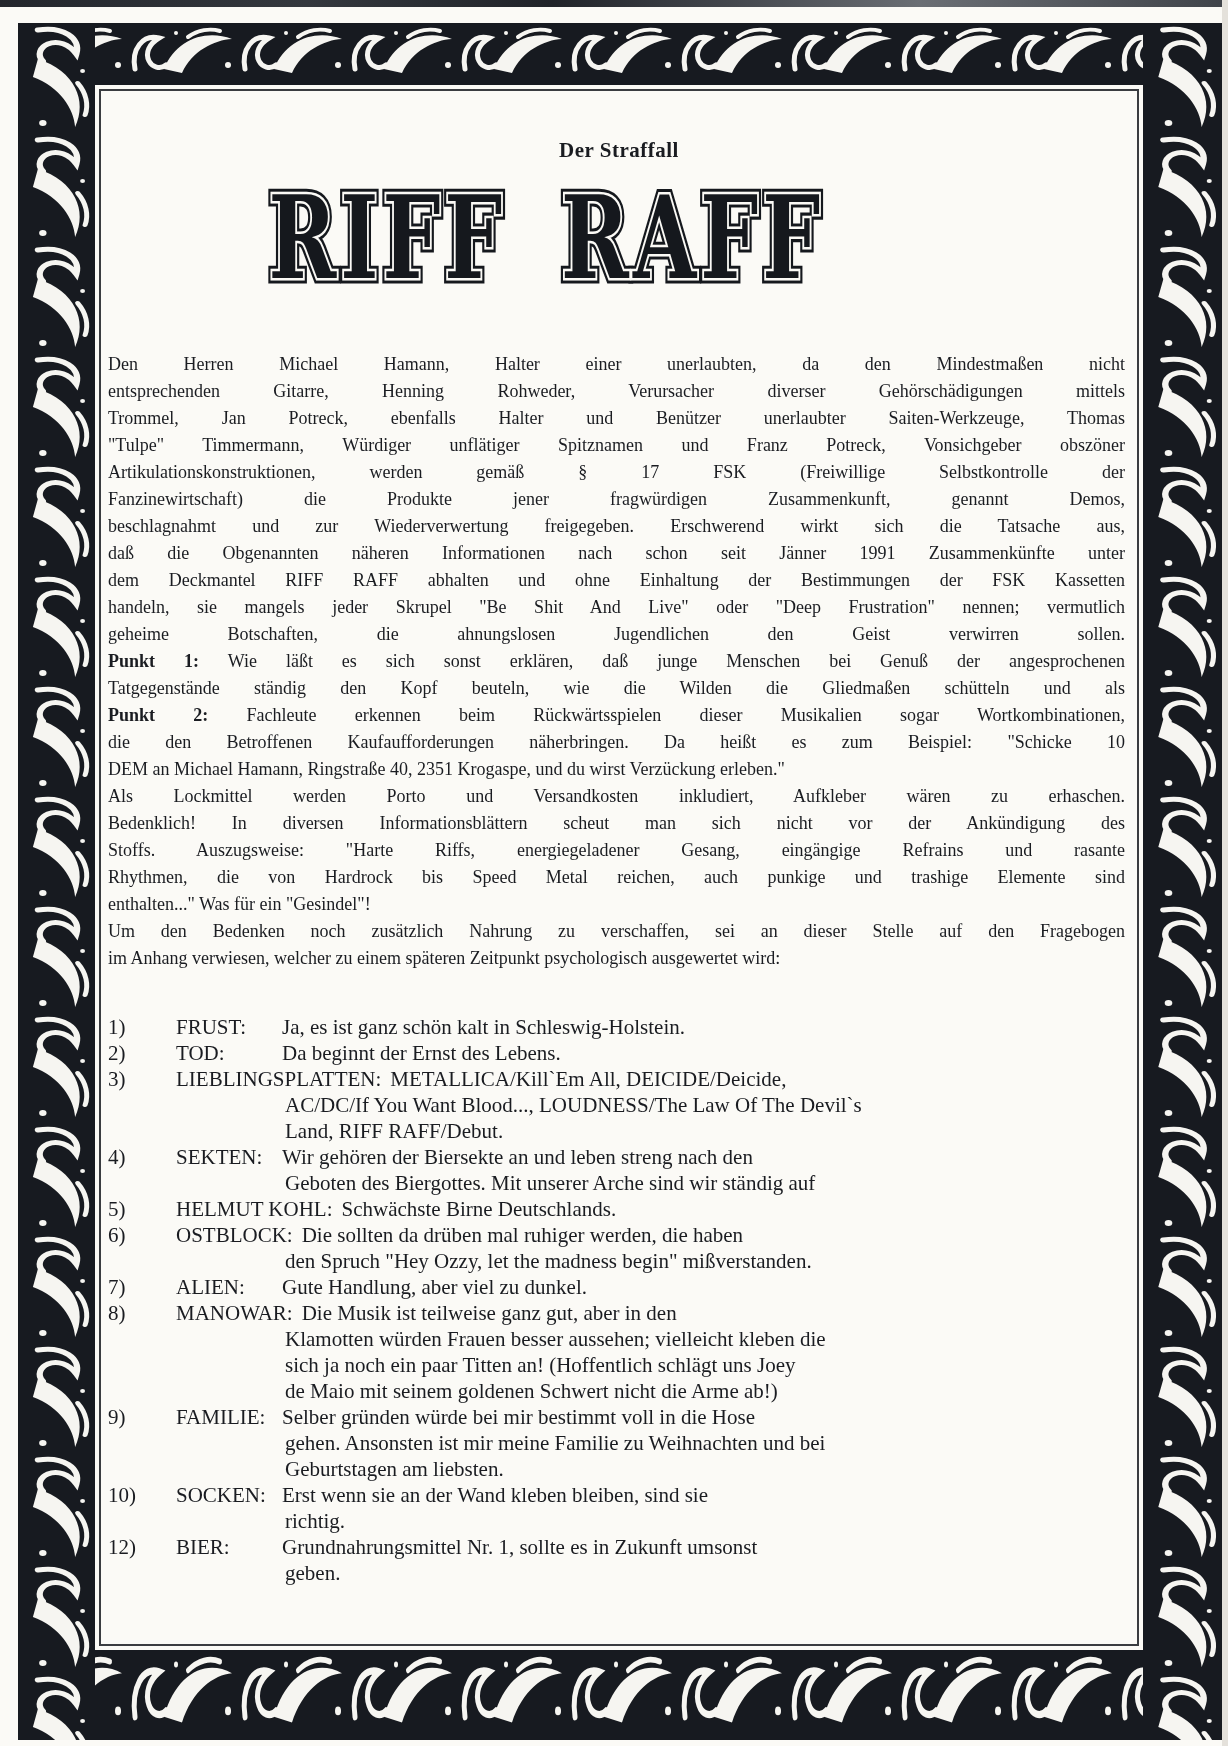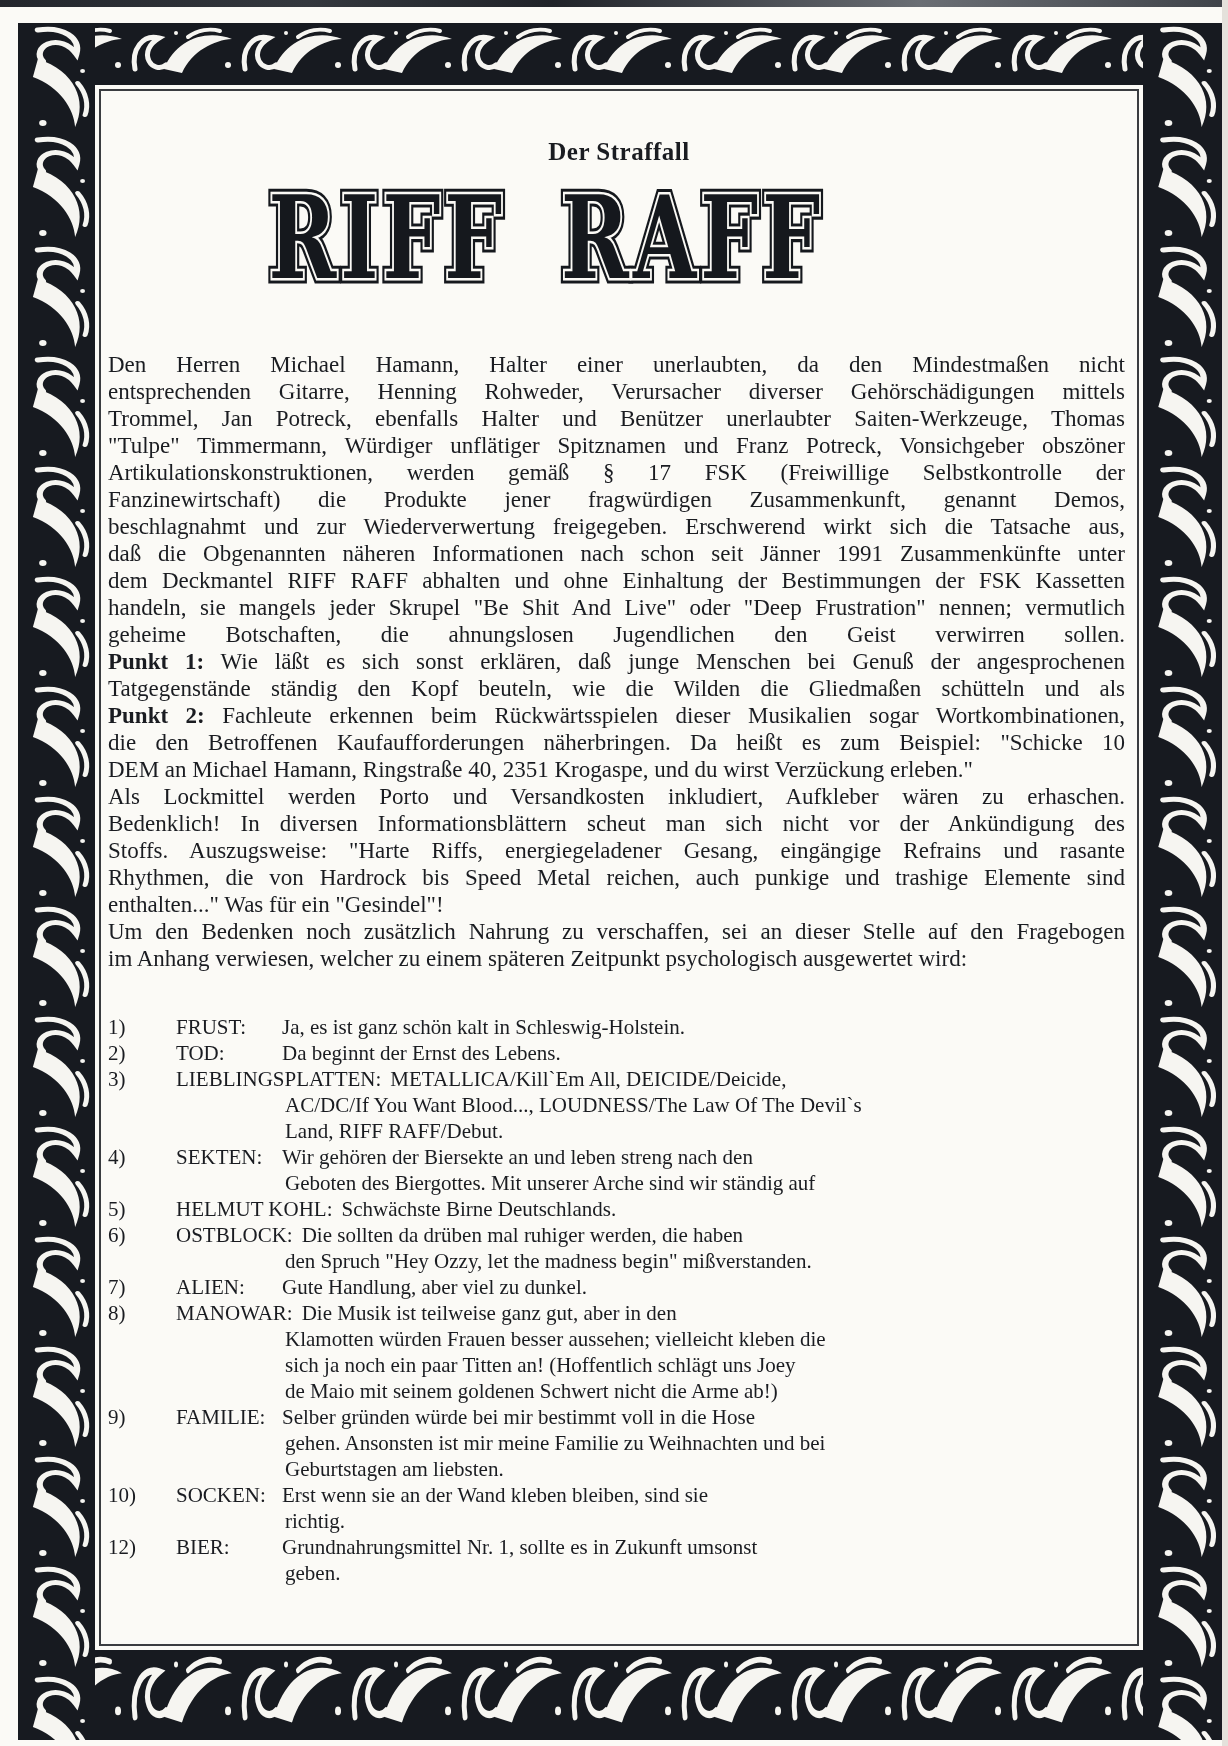--- a/index.html
+++ b/index.html
@@ -12,34 +12,34 @@
     background:linear-gradient(90deg,#23262c 0%,#34383e 25%,#202329 45%,#6a6e74 75%,#3f4349 100%);}
   .scan-right{position:absolute;top:0;right:0;width:6px;height:100%;background:#e4e1db;}
   .band{position:absolute;display:block;}
   .band-top{left:18px;top:23px;}
   .band-bottom{left:18px;top:1650px;}
   .band-left{left:18px;top:23px;}
   .band-right{left:1143px;top:23px;}
   .inner-rule{position:absolute;left:99px;top:89px;width:1036px;height:1553px;
     border:2px solid rgba(23,26,32,.85);}
   .title{position:absolute;top:138px;left:95px;width:1048px;text-align:center;
-    font-size:25px;font-weight:bold;letter-spacing:.5px;}
+    font-size:21px;font-weight:bold;letter-spacing:.5px;}
   .logo{position:absolute;top:168px;left:95px;width:902px;height:140px;
     display:flex;align-items:center;justify-content:center;}
   .logo-stack{display:grid;transform:scale(.8,1.12);transform-origin:center;}
   .logo-stack span{
     grid-area:1/1;font-family:"DejaVu Serif", serif;font-weight:700;
     font-size:102px;line-height:1.1;letter-spacing:5px;word-spacing:28px;white-space:nowrap;}
   .logo-l1{color:#15181d;-webkit-text-stroke:10px #15181d;
     text-shadow:3px 0 #15181d,-3px 0 #15181d,0 3px #15181d,0 -3px #15181d,
       2px 2px #15181d,-2px 2px #15181d,2px -2px #15181d,-2px -2px #15181d;}
   .logo-l2{color:#fbfaf6;-webkit-text-stroke:4.5px #fbfaf6;}
   .logo-l3{color:#15181d;}
   .body-text{position:absolute;left:108px;top:351px;width:1017px;
-    font-size:23px;line-height:27px;}
+    font-size:18px;line-height:27px;}
   .body-line{text-align:justify;text-align-last:justify;white-space:normal;}
   .body-line.noj{text-align-last:auto;}
   .qa{position:absolute;left:108px;top:1014px;width:1017px;
     font-size:21px;line-height:26px;}
   .qa-row{display:flex;}
   .qa-num{flex:0 0 32px;}
   .qa-main{flex:1;margin-left:36px;}
   .qa-label{display:inline-block;min-width:97px;margin-right:9px;white-space:nowrap;}
   .qa-cont{padding-left:177px;}
 </style>

